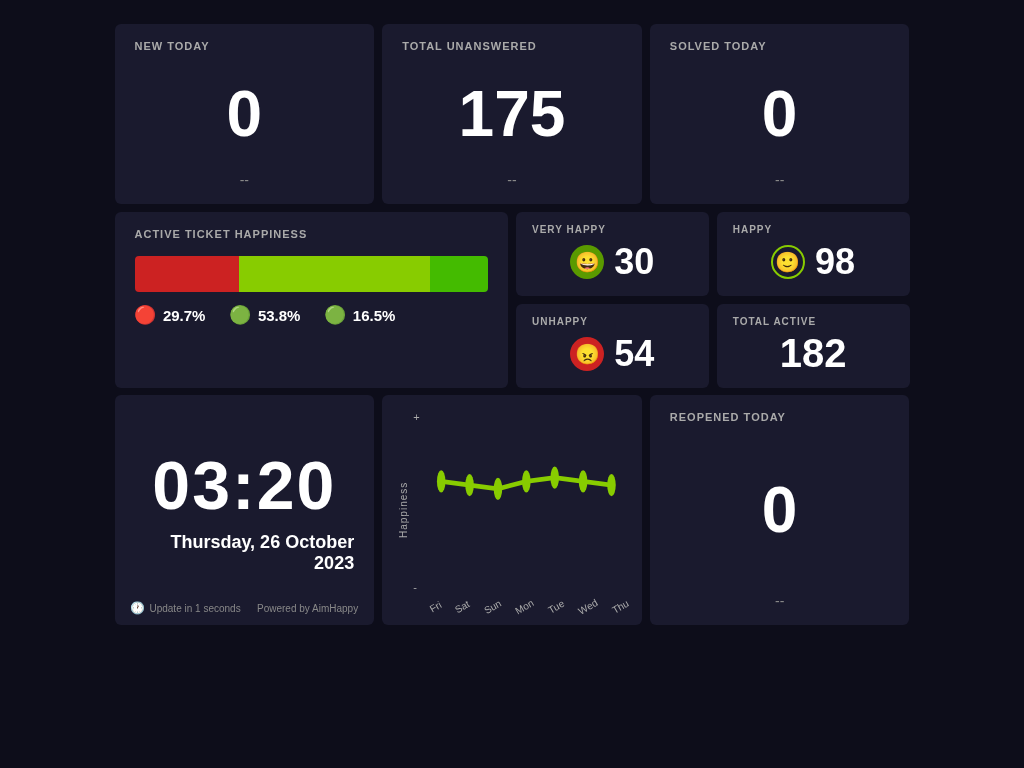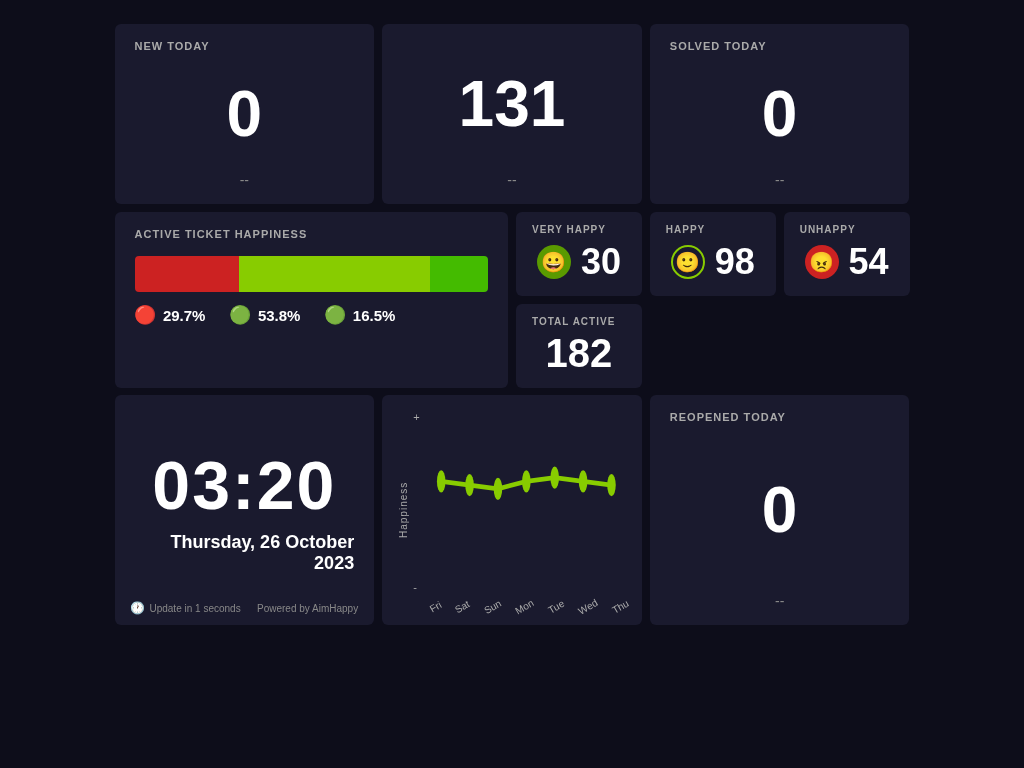--- a/index.html
+++ b/index.html
@@ -29,21 +29,21 @@
       gap: 8px;
     }
     
     .row2 {
       display: grid;
       grid-template-columns: 1fr 1fr;
       gap: 8px;
     }
     .row2-right {
       display: grid;
-      grid-template-columns: 1fr 1fr 1fr;
+      grid-template-columns: 1fr 1fr;
       grid-template-rows: 1fr 1fr;
       gap: 8px;
     }
     
     .row3 {
       display: grid;
       grid-template-columns: 1fr 1fr 1fr;
       gap: 8px;
     }
     .card {
@@ -244,21 +244,22 @@
 
 <div class="dashboard">
 
   <div class="row1">
     <div class="card">
       <div class="card-label">NEW TODAY</div>
       <div class="card-value">0</div>
       <div class="card-sub">--</div>
     </div>
     <div class="card">
-      <div class="card-value">131</div>
+      <div class="card-label">TOTAL UNANSWERED</div>
+      <div class="card-value">175</div>
       <div class="card-sub">--</div>
     </div>
     <div class="card">
       <div class="card-label">SOLVED TODAY</div>
       <div class="card-value">0</div>
       <div class="card-sub">--</div>
     </div>
   </div>
 
   <div class="row2">

